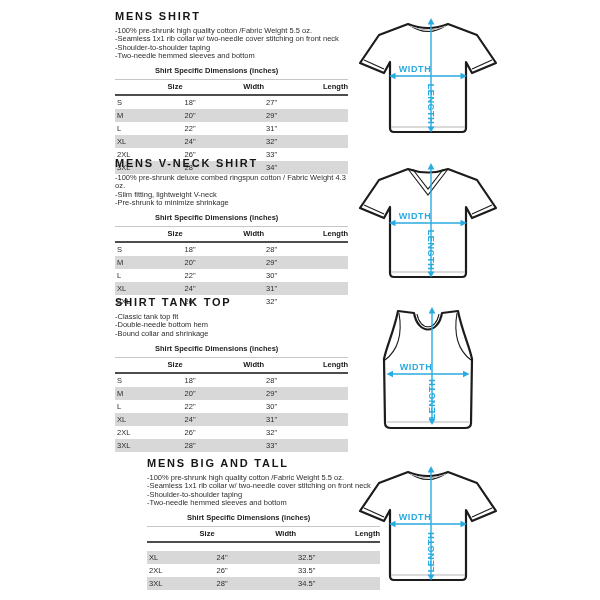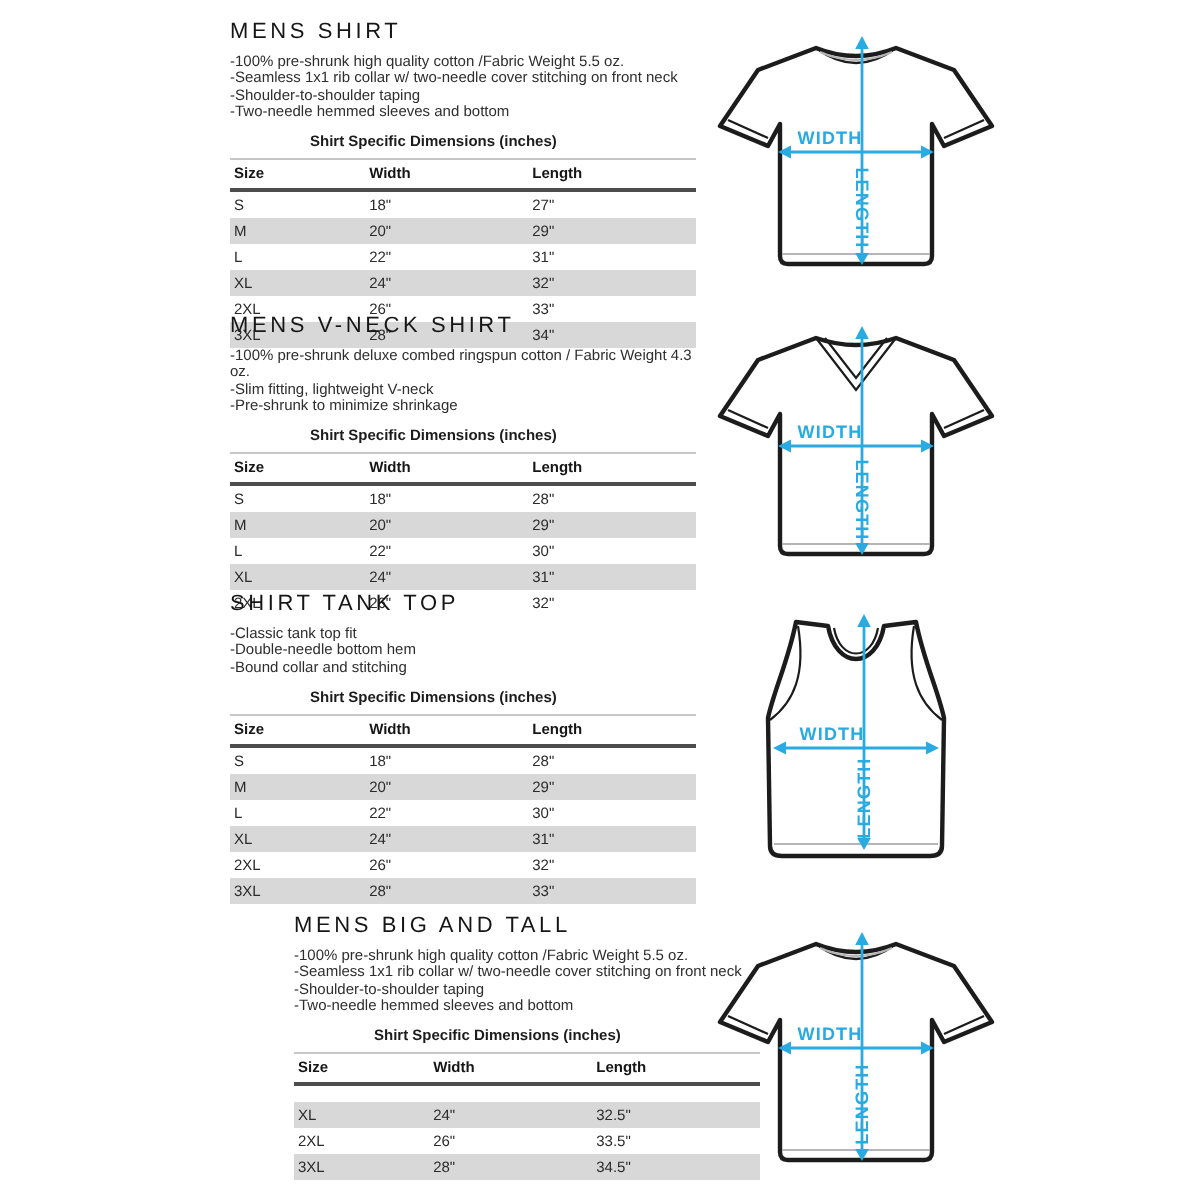--- a/index.html
+++ b/index.html
@@ -9,30 +9,30 @@
     position:relative; overflow:hidden; background:#ffffff;
     font-family:"Liberation Sans", sans-serif; color:#222;
   }
   .page { position:absolute; inset:0; }
 
   
   .sec { position:absolute; left:115px; width:233px; }
   .s1 { top:10px; } .s2 { top:157px; } .s3 { top:296px; } .s4 { top:457px;margin-left:32px; }
 
   .sec-title {
-    font-size:11px; font-weight:normal; letter-spacing:1.8px;
+    font-size:11px; font-weight:bold; letter-spacing:1.8px;
     color:#161616; margin-bottom:5px; white-space:nowrap;
   }
   .bullets { list-style:none; font-size:7.5px; line-height:8.3px; color:#2e2e2e; }
   .tbl-title { font-size:7.5px; font-weight:bold; color:#1c1c1c; margin:6px 0 4px 0;padding-left:40px; }
 
   table.dims { width:100%; border-collapse:collapse; font-size:7.5px; color:#2a2a2a; table-layout:fixed; }
   col.c-size { width:29%; } col.c-width { width:35%; } col.c-length { width:36%; }
   table.dims th {
-    text-align:left; font-weight:bold; color:#161616;
+    text-align:right; font-weight:bold; color:#161616;
     padding:2px 0 3px 2px;
     border-top:1px solid #c6c6c6; border-bottom:2px solid #4d4d4d;
   }
   table.dims td { padding:2px 0 2px 2px; }
   table.dims tr.shaded { background:#d8d8d8; }
   tbody.gapped::before { content:""; display:table-row; height:9px; }
 
   
   .diagram { position:absolute; left:357px; width:142px; }
   .d1 { top:14px; } .d2 { top:159px; } .d3 { top:303px; } .d4 { top:462px; }
@@ -159,21 +159,21 @@
           </tr>
         </tbody>
     </table>
   </section>
 
   <section class="sec s3">
     <h2 class="sec-title">SHIRT TANK TOP</h2>
     <ul class="bullets">
       <li>-Classic tank top fit</li>
       <li>-Double-needle bottom hem</li>
-      <li>-Bound collar and stitching</li>
+      <li>-Bound collar and shrinkage</li>
     </ul>
     <p class="tbl-title">Shirt Specific Dimensions (inches)</p>
     <table class="dims">
       <colgroup>
           <col class="c-size">
           <col class="c-width">
           <col class="c-length">
         </colgroup>
       <thead>
         <tr>

